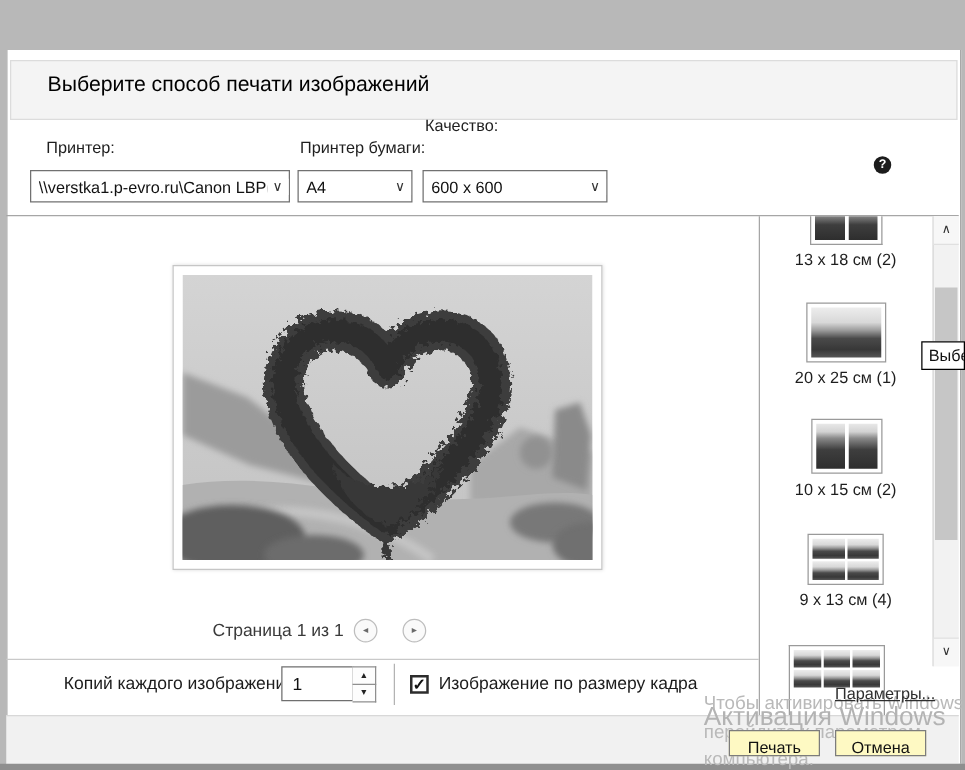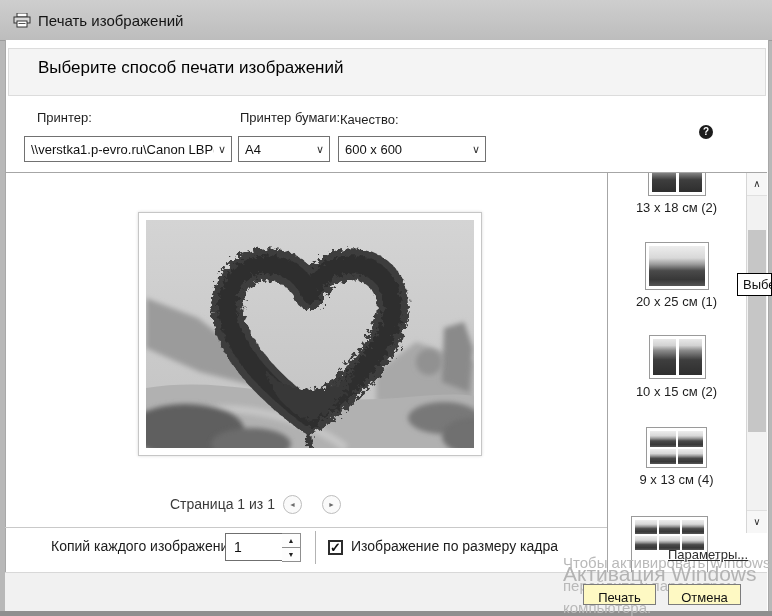--- a/index.html
+++ b/index.html
@@ -21,21 +21,21 @@
 
   
   .header-band{left:8px;top:48px;width:756px;height:46px;background:#f4f4f4;
     border:1px solid #dcdcdc;}
   .header-title{left:38px;top:58px;font-size:17px;color:#000000;}
 
   
   .lbl{font-size:13px;color:#1f1f1f;}
   .printer-label{left:9px;top:110px;margin-left:28px;}
   .paper-label{left:240px;top:110px;}
-  .quality-label{left:340px;top:112px;}
+  .quality-label{left:340px;top:93px;}
   .combo{background:#fff;border:1px solid #717171;height:26px;box-sizing:border-box;
     font-size:13px;color:#111;display:flex;align-items:center;padding-left:6px;
     white-space:nowrap;overflow:hidden;}
   .combo .chev{margin-left:auto;padding:0 5px 0 4px;font-size:11px;color:#333;flex:0 0 auto;background:#fff;}
   .combo-printer{left:24px;top:136px;width:208px;}
   .combo-paper{left:238px;top:136px;width:92px;}
   .combo-quality{left:338px;top:136px;width:148px;}
   .combo-text{overflow:hidden;white-space:nowrap;}
   .help-btn{left:699px;top:125px;width:14px;height:14px;border-radius:50%;background:#1c1c1c;
     color:#fff;font-size:10px;font-weight:bold;text-align:center;line-height:14px;cursor:pointer;}
@@ -116,29 +116,20 @@
   .wm3{left:563px;top:577px;font-size:15px;color:#b9b9b9;}
   .wm4{left:563px;top:599px;font-size:15px;color:#b9b9b9;}
   .options-link{left:668px;top:547px;font-size:13px;color:#2e2e2e;text-decoration:underline;
     cursor:pointer;z-index:6;}
 </style>
 </head>
 <body>
 
 <div class="win">
 
-  <div class="abs titlebar">
-    <svg class="abs title-icon" viewBox="0 0 18 15">
-      <rect x="4" y="0" width="10" height="4" fill="#fdfdfd" stroke="#333" stroke-width="1"></rect>
-      <rect x="1" y="4" width="16" height="6" fill="#d9d9d9" stroke="#333" stroke-width="1"></rect>
-      <rect x="4" y="8" width="10" height="6" fill="#fff" stroke="#333" stroke-width="1"></rect>
-      <line x1="5.5" y1="10.5" x2="12.5" y2="10.5" stroke="#555" stroke-width="1"></line>
-    </svg>
-    <div class="abs title-text">Печать изображений</div>
-  </div>
 
   <div class="abs dialog"></div>
   <div class="abs header-band"></div>
   <div class="abs header-title">Выберите способ печати изображений</div>
 
   <div class="abs lbl printer-label">Принтер:</div>
   <div class="abs combo combo-printer">
     <span class="combo-text">\\verstka1.p-evro.ru\Canon LBP(</span>
     <span class="chev">∨</span>
   </div>

